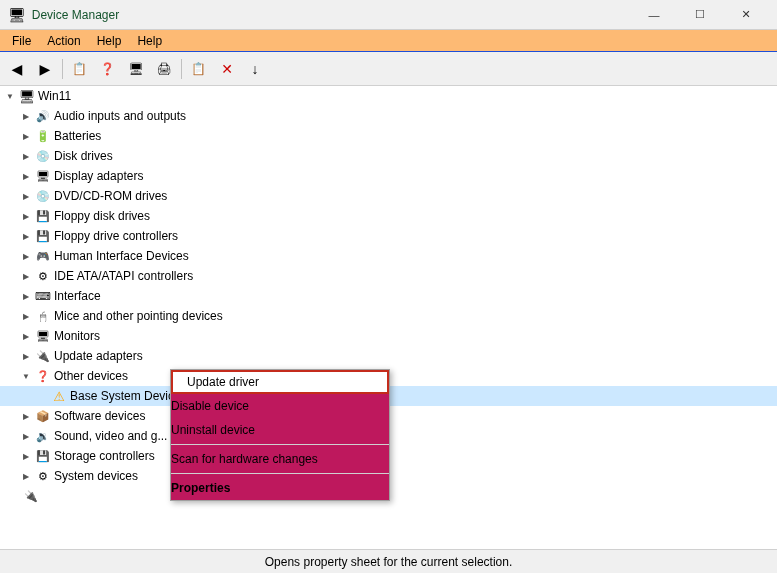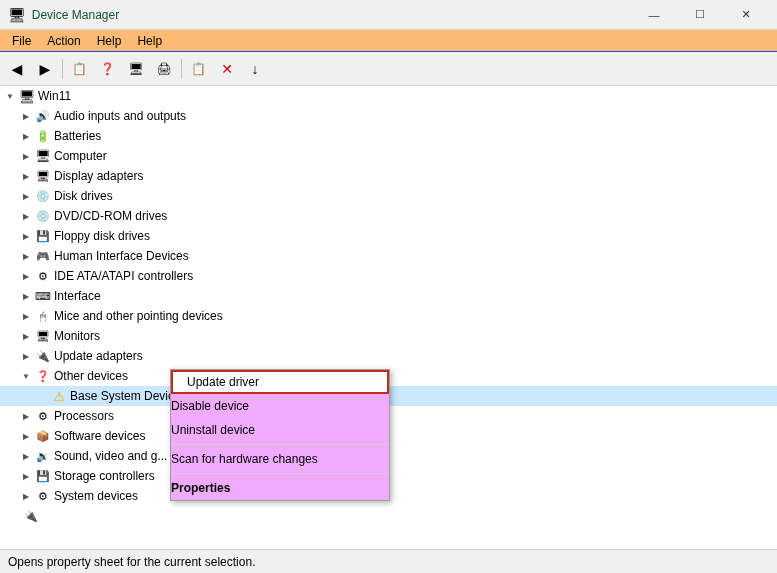--- a/index.html
+++ b/index.html
@@ -99,21 +99,21 @@
     
     .indent-0 { padding-left: 4px; }
     .indent-1 { padding-left: 20px; }
     .indent-2 { padding-left: 36px; }
 
     
     .context-menu {
       position: absolute;
       left: 170px;
       top: 283px;
-      background: #f0abfc;
+      background: #be185d;
       border: 1px solid #a0a0a0;
       box-shadow: 2px 2px 6px rgba(0,0,0,0.3);
       z-index: 100;
       min-width: 220px;
     }
     .context-menu-item {
       padding: 5px 0;
       cursor: pointer;
       font-size: 12px;
       display: flex; align-items: center;
@@ -131,20 +131,21 @@
 
     
     .status-bar {
       height: 24px;
       background: #f0f0f0;
       border-top: 1px solid #d0d0d0;
       display: flex;
       align-items: center;
       padding: 0 8px;
       font-size: 12px;
+      justify-content: center;
     }
 
     
     .icon-computer::before { content: '🖥'; font-size: 12px; }
     .icon-audio::before { content: '🔊'; font-size: 11px; }
     .icon-disk::before { content: '💿'; font-size: 11px; }
     .icon-display::before { content: '🖥'; font-size: 11px; }
     .icon-dvd::before { content: '💿'; font-size: 11px; }
     .icon-floppy::before { content: '💾'; font-size: 11px; }
     .icon-keyboard::before { content: '⌨'; font-size: 11px; }
@@ -222,42 +223,42 @@
       <span class="tree-icon icon-audio"></span>
       <span class="tree-label">Audio inputs and outputs</span>
     </div>
     <div class="tree-item indent-1">
       <span class="tree-toggle chevron-right"></span>
       <span class="tree-icon icon-battery"></span>
       <span class="tree-label">Batteries</span>
     </div>
     <div class="tree-item indent-1">
       <span class="tree-toggle chevron-right"></span>
-      <span class="tree-icon icon-computer"></span>
-      <span class="tree-label">Computer</span>
+      <span class="tree-icon icon-disk"></span>
+      <span class="tree-label">Disk drives</span>
     </div>
     <div class="tree-item indent-1">
       <span class="tree-toggle chevron-right"></span>
       <span class="tree-icon icon-display"></span>
       <span class="tree-label">Display adapters</span>
     </div>
     <div class="tree-item indent-1">
       <span class="tree-toggle chevron-right"></span>
-      <span class="tree-icon icon-disk"></span>
-      <span class="tree-label">Disk drives</span>
-    </div>
-    <div class="tree-item indent-1">
-      <span class="tree-toggle chevron-right"></span>
       <span class="tree-icon icon-dvd"></span>
       <span class="tree-label">DVD/CD-ROM drives</span>
     </div>
     <div class="tree-item indent-1">
       <span class="tree-toggle chevron-right"></span>
       <span class="tree-icon icon-floppy"></span>
       <span class="tree-label">Floppy disk drives</span>
+    </div>
+    <div class="tree-item indent-1">
+      <span class="tree-toggle chevron-right"></span>
+      <span class="tree-icon icon-floppy"></span>
+      <span class="tree-label">Floppy drive controllers</span>
     </div>
     <div class="tree-item indent-1">
       <span class="tree-toggle chevron-right"></span>
       <span class="tree-icon icon-human"></span>
       <span class="tree-label">Human Interface Devices</span>
     </div>
     <div class="tree-item indent-1">
       <span class="tree-toggle chevron-right"></span>
       <span class="tree-icon icon-ide"></span>
       <span class="tree-label">IDE ATA/ATAPI controllers</span>
@@ -289,25 +290,20 @@
       <span class="tree-label">Other devices</span>
     </div>
 
     <div class="tree-item indent-2 selected" style="background:#cce8ff; position:relative;">
       <span class="chevron-empty"></span>
       <span class="tree-icon icon-base"></span>
       <span class="tree-label">Base System Device</span>
     </div>
     <div class="tree-item indent-1">
       <span class="tree-toggle chevron-right"></span>
-      <span class="tree-icon icon-proc"></span>
-      <span class="tree-label">Processors</span>
-    </div>
-    <div class="tree-item indent-1">
-      <span class="tree-toggle chevron-right"></span>
       <span class="tree-icon icon-software"></span>
       <span class="tree-label">Software devices</span>
     </div>
     <div class="tree-item indent-1">
       <span class="tree-toggle chevron-right"></span>
       <span class="tree-icon icon-sound"></span>
       <span class="tree-label">Sound, video and g...</span>
     </div>
     <div class="tree-item indent-1">
       <span class="tree-toggle chevron-right"></span>

